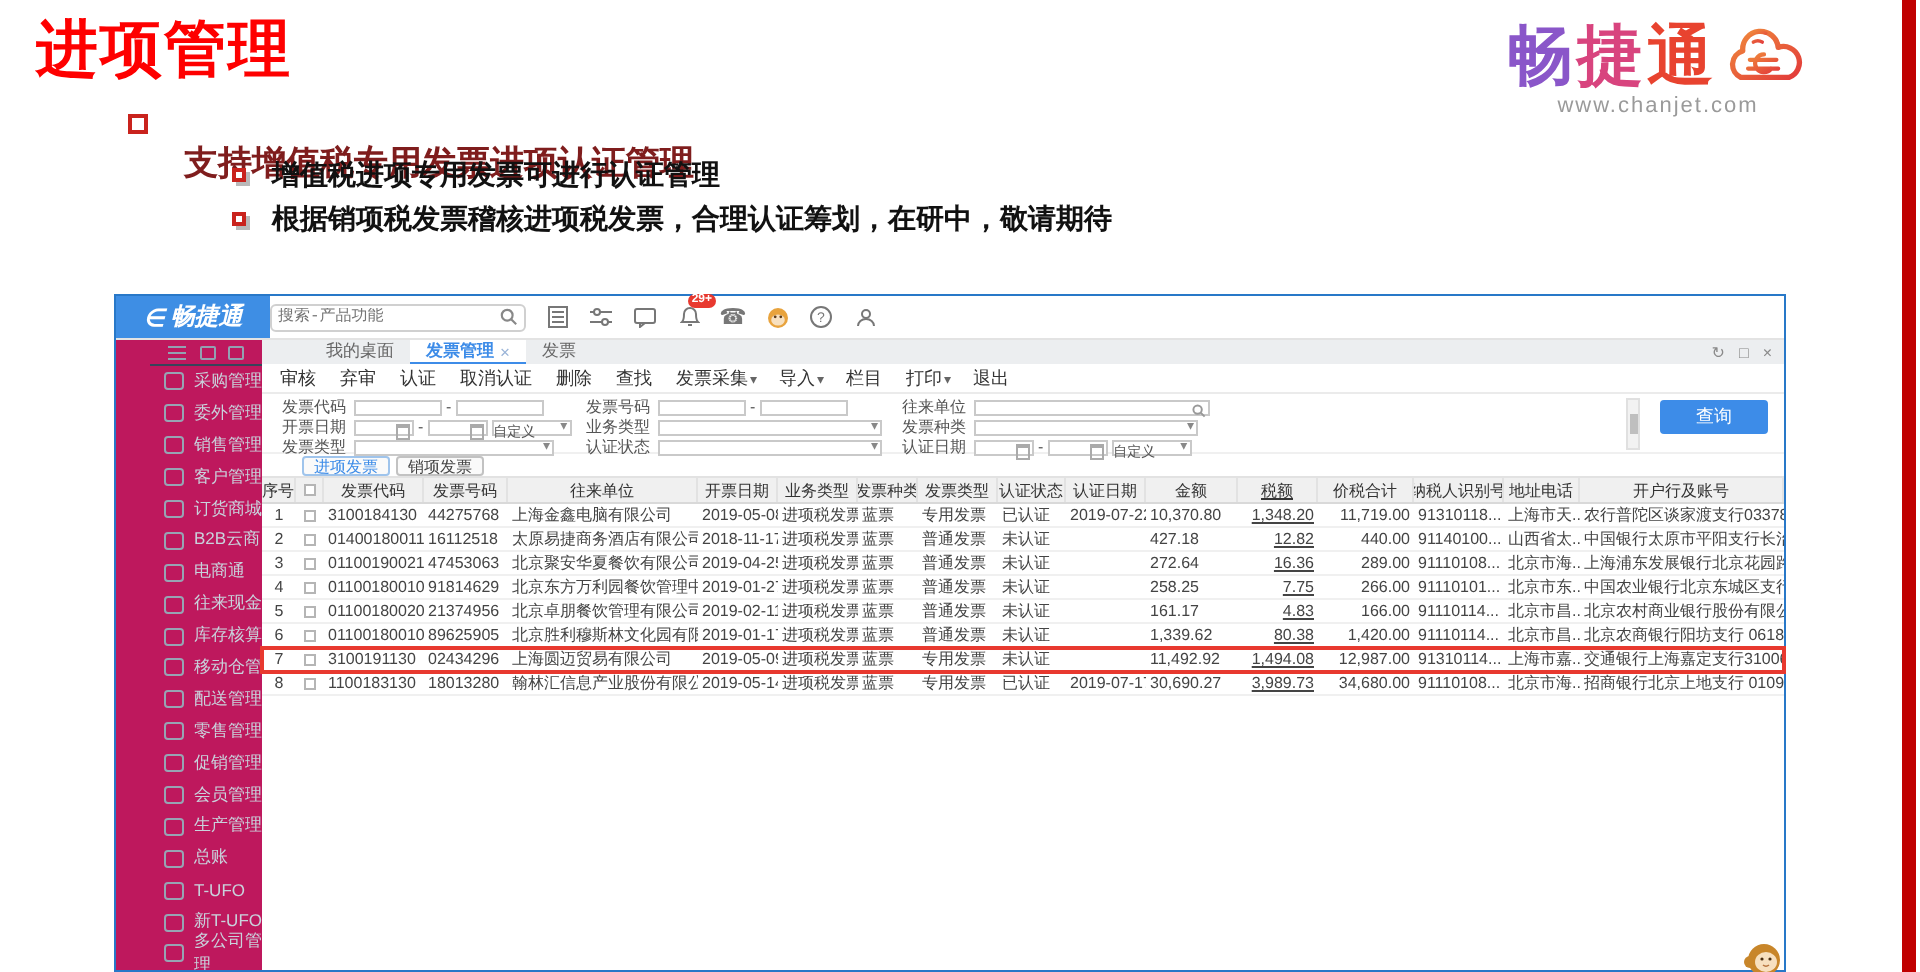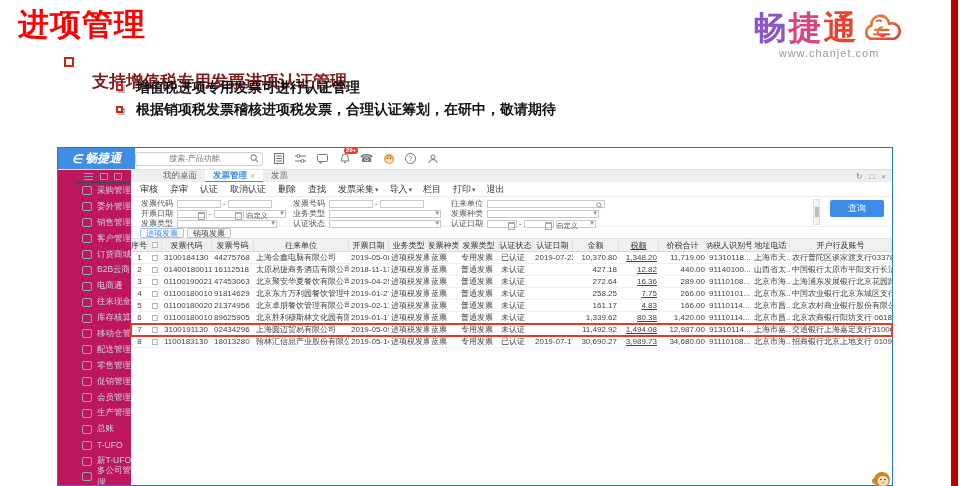--- a/index.html
+++ b/index.html
@@ -27,21 +27,21 @@
          border:1px solid #2878c8; background:#fff; display:flex; flex-direction:column; font-size:9px; }
   .titlebar { height:22px; background:#fff; border-bottom:1px solid #e3e3e3; display:flex; align-items:stretch; flex:none; }
   .brand { width:77px; background:#3e8ee4; color:#fff; display:flex; align-items:center; justify-content:center; gap:3px; font-weight:bold; font-size:12px; font-style:italic; }
   .tb-left { display:flex; align-items:center; gap:7px; padding-left:10px; flex:1; min-width:0; }
   .prod-t { font-weight:900; font-style:italic; font-size:13px; color:#222; }
   .prod-plus { color:#f08a1d; font-weight:900; font-size:11px; margin-left:-3px; }
   .prod-name { font-weight:bold; font-size:11px; color:#222; }
   .acct, .tb-date, .tb-valid { font-size:8px; color:#8a8a8a; white-space:nowrap; }
   .tb-right { display:flex; align-items:center; gap:9px; padding-right:8px; }
   .searchbox { width:128px; height:14px; border:1px solid #d0d0d0; border-radius:3px; display:flex; align-items:center; padding:0 3px; }
-  .searchbox input { border:none; outline:none; flex:1; min-width:0; font-size:8px; color:#444; font-family:Liberation Sans, sans-serif; background:transparent;text-align:center; }
+  .searchbox input { border:none; outline:none; flex:1; min-width:0; font-size:8px; color:#444; font-family:Liberation Mono, monospace; background:transparent; }
   .ticon { position:relative; width:13px; height:13px; display:flex; align-items:center; justify-content:center; color:#777; font-size:11px; }
   .badge { position:absolute; top:-5px; right:-7px; background:#e8392f; color:#fff; font-size:6px; line-height:7px; border-radius:5px; padding:0 2px; font-weight:bold; }
 
   .app-body { flex:1; display:flex; min-height:0; }
   .sidebar { width:73px; background:#be185d; color:#c9d2dc; flex:none; display:flex; flex-direction:column; overflow:hidden;padding-left:17px; }
   .sb-head { height:13px; display:flex; align-items:center; justify-content:space-between; padding:0 9px; flex:none; border-bottom:1px solid #36445a; }
   .hamb { width:9px; height:7px; border-top:1.5px solid #93a1b2; border-bottom:1.5px solid #93a1b2; position:relative; }
   .hamb::after { content:""; position:absolute; left:0; top:2px; width:9px; border-top:1.5px solid #93a1b2; }
   .sb-hicon { width:8px; height:7px; border:1.2px solid #93a1b2; border-radius:1px; }
   .sb-item { height:15.9px; display:flex; align-items:center; gap:5px; padding-left:7px; font-size:8.5px; flex:none; cursor:pointer; }
@@ -68,34 +68,34 @@
   .fsel { position:relative; border:1px solid #c9c9c9; background:#fff; height:8px; }
   .fsel::after { content:"▾"; position:absolute; right:1px; top:-2px; font-size:7px; color:#888; }
   .sel40 { width:40px; } .sel110 { width:112px; } .sel100 { width:100px; }
   .cal { position:relative; }
   .cal::after { content:""; position:absolute; right:1px; top:1px; width:5px; height:5px; border:1px solid #aaa; border-top:2px solid #aaa; }
   .mag { position:absolute; right:1px; top:1px; }
   .fscroll { position:absolute; right:72px; top:2px; width:7px; height:26px; background:#f2f2f2; border:1px solid #e0e0e0; }
   .fscroll .thumb { position:absolute; left:0.5px; top:7px; width:4px; height:10px; background:#bfbfbf; }
   .query-btn { position:absolute; right:8px; top:3px; width:54px; height:17px; background:#3d8ce8; color:#fff; border:none; border-radius:2px; font-size:9px; cursor:pointer; font-family:inherit; }
 
-  .subtabs { height:12px; display:flex; align-items:center; gap:3px; padding-left:9px; border-bottom:1px solid #e2e2e2; flex:none; }
+  .subtabs { height:12px; display:flex; align-items:center; gap:3px; padding-left:20px; border-bottom:1px solid #e2e2e2; flex:none; }
   .stab { font-size:8px; border:1px solid #c2c2c2; background:#fafafa; padding:0 5px; height:10px; line-height:9px; border-radius:2px; cursor:pointer; color:#444; }
   .stab.active { color:#3d8ce8; border-color:#9fc4ec; }
 
   .thead { height:13px; display:flex; align-items:center; background:#f0f0f0; border-bottom:1px solid #d9d9d9; color:#333; font-size:8px; flex:none; }
   .th { text-align:center; border-right:1px solid #e2e2e2; height:100%; display:flex; align-items:center; justify-content:center; }
   .tr { height:12px; display:flex; align-items:center; border-bottom:1px solid #f0f0f0; color:#444; font-size:8px; flex:none; position:relative; cursor:pointer; }
   .tr.hl { outline:2px solid #e8392f; outline-offset:-1px; z-index:2; }
   .th,.td { overflow:hidden; white-space:nowrap; flex:none; padding:0 2px; }
   .c-seq{width:17px; text-align:center; justify-content:center;}
   .c-cb{width:14px; display:flex; align-items:center; justify-content:center;}
   .c-code{width:50px;} .c-no{width:42px;} .c-partner{width:95px;} .c-date{width:40px;}
   .c-biz{width:40px;} .c-kind{width:30px;} .c-type{width:40px;} .c-cert{width:34px;}
-  .c-cdate{width:40px;} .c-amt{width:46px; text-align:right;} .c-tax{width:40px; text-align:right;text-decoration:underline;}
+  .c-cdate{width:40px;} .c-amt{width:46px; } .c-tax{width:40px; text-align:right;text-decoration:underline;}
   .c-total{width:48px; text-align:right;} .c-taxno{width:45px;} .c-addr{width:38px;}
   .c-bank{flex:1; width:auto;}
   .cbx { width:6px; height:6px; border:1px solid #b5b5b5; background:#fff; display:inline-block; }
   .table-rest { flex:1; background:#fff; }
   .mascot { position:absolute; right:0; bottom:-3px; }
 </style>
 </head>
 <body>
 
 <div class="page-stripe"></div>

